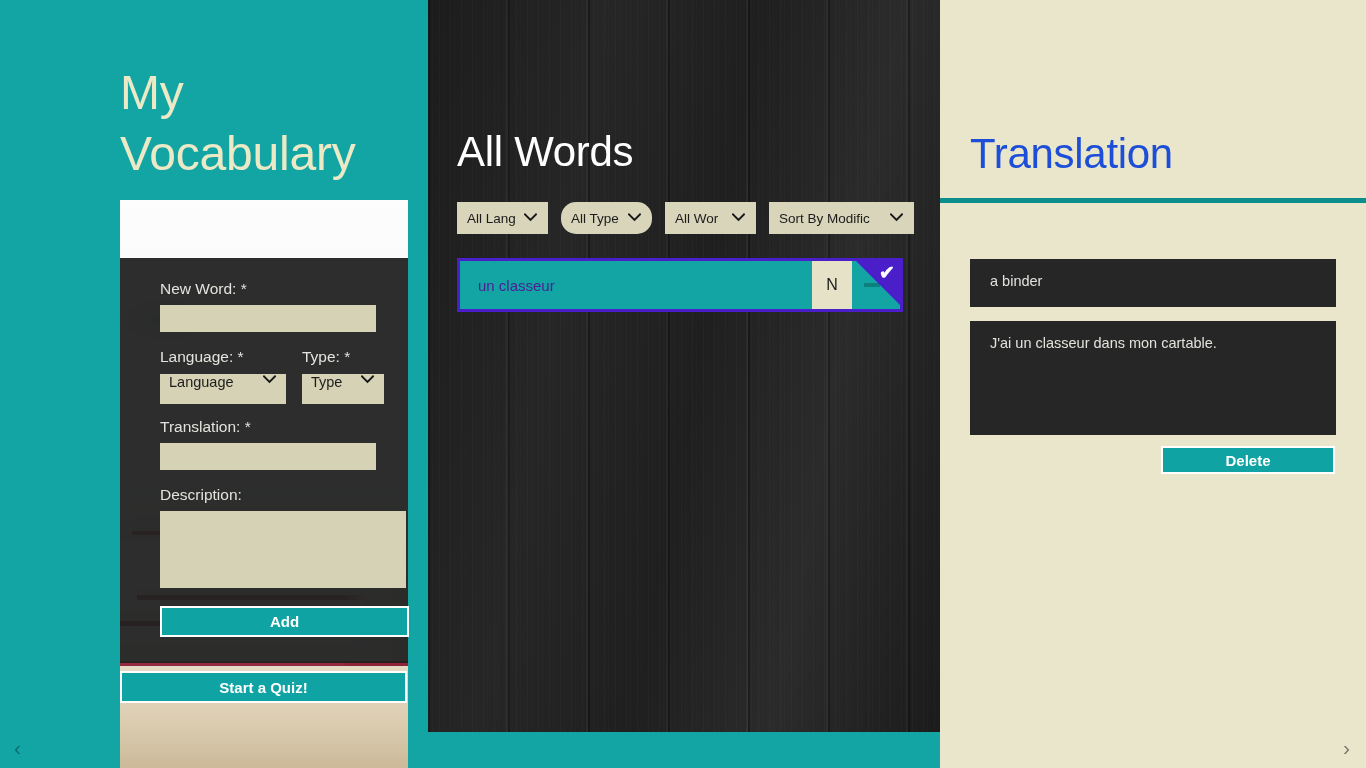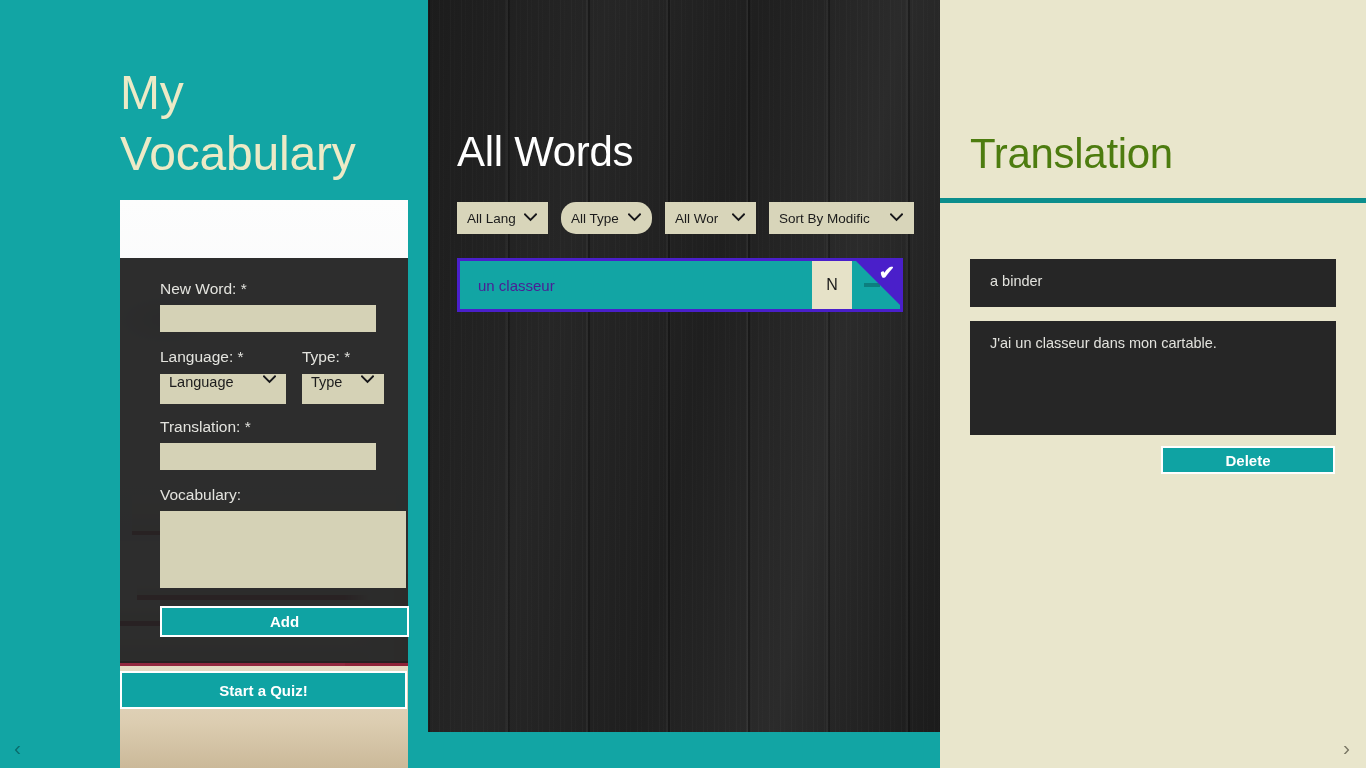--- a/index.html
+++ b/index.html
@@ -182,21 +182,21 @@
     width: 249px;
     height: 31px;
     margin-top: 18px;
   }
 
   .btn-quiz {
     position: absolute;
     left: 120px;
     top: 671px;
     width: 287px;
-    height: 38px;
+    height: 32px;
     z-index: 5;
   }
 
   
   .col-mid {
     position: relative;
     width: 512px;
     height: 732px;
     flex: none;
     overflow: hidden;
@@ -336,21 +336,21 @@
     position: relative;
     width: 426px;
     height: 768px;
     flex: none;
     background: #e9e6cc;
     overflow: hidden;
   }
   .col-right .panel-title {
     left: 30px;
     top: 130px;
-    color: #4d7c0f;
+    color: #1d4ed8;
     font-weight: 300;
   }
   .title-rule {
     position: absolute;
     left: 0;
     top: 198px;
     width: 426px;
     height: 5px;
     background: #0b8e8c;
   }
@@ -440,21 +440,21 @@
         </div>
       </div>
 
       <div style="height:14px"></div>
 
       <div class="fld-label">Translation: *</div>
       <input class="txt-input" type="text" placeholder="" style="">
 
       <div style="height:16px"></div>
 
-      <div class="fld-label">Vocabulary:</div>
+      <div class="fld-label">Description:</div>
       <textarea class="desc-area" placeholder="" style=""></textarea>
 
       <button class="btn-teal btn-add">Add</button>
     </div>
 
     <button class="btn-teal btn-quiz">Start a Quiz!</button>
 
     <div class="nav-arrow nav-left">‹</div>
   </div>
 

